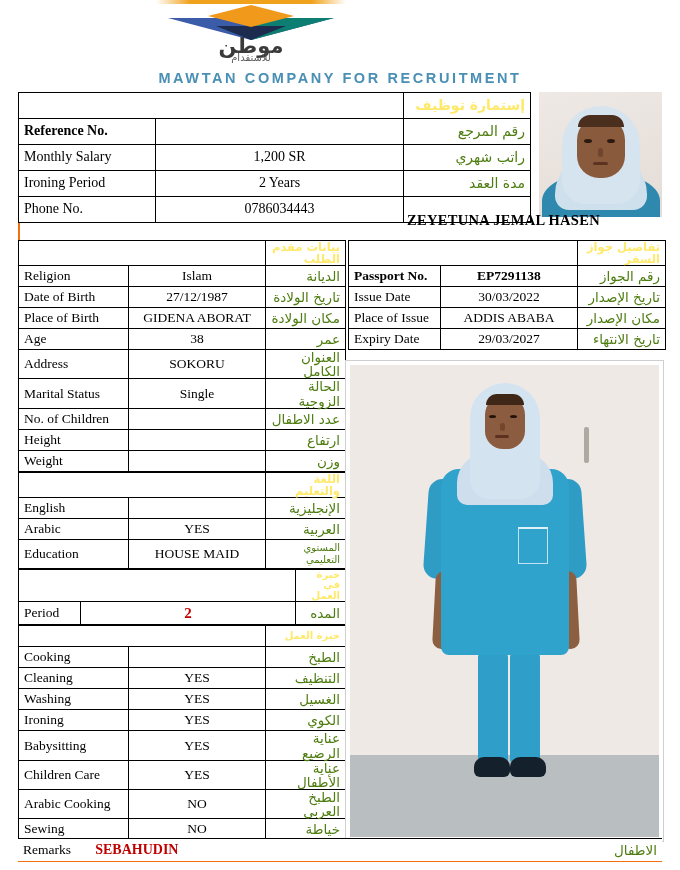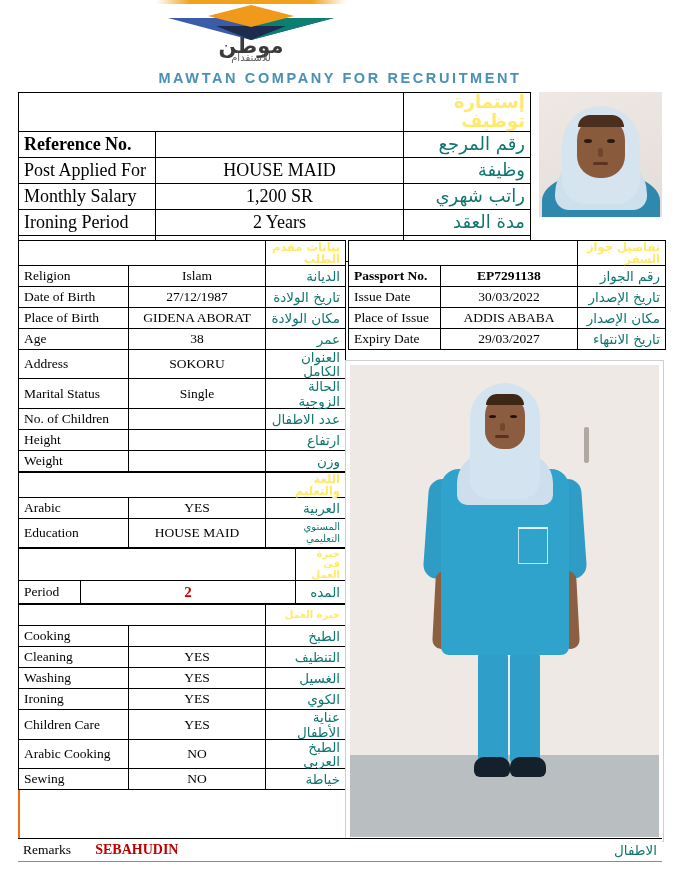--- a/index.html
+++ b/index.html
@@ -129,21 +129,21 @@
     height: 20px;
     vertical-align: middle;
     background: #fff;
   }
   td.lbl { font-family: "Liberation Serif", serif; text-align: left; white-space: nowrap; }
   td.val { text-align: center; font-family: "Liberation Serif", serif; }
   td.ar  {
     direction: rtl;
     font-family: "DejaVu Sans", sans-serif;
     font-size: 11px;
-    color: #0f766e;
+    color: #4d7c0f;
   }
   td.bold { font-weight: bold; }
   .red { color: #c00000; font-weight: bold; }
 
   
   .hdr td {
     background: #f47216;
     border: 1px solid #f47216;
     height: 20px;
     padding: 0 6px;
@@ -162,21 +162,21 @@
     direction: rtl;
     text-align: right;
   }
 
   
   .topblock {
     position: absolute;
     left: 0; top: 0;
     width: 512px;
   }
-  .topblock table.t td { height: 25px; font-size: 18px; margin-top: 23px; }
+  .topblock table.t td { height: 25px; font-size: 14px; margin-top: 23px; }
   .topblock .hdr td { height: 22px; }
 
   
   .appname {
     position: absolute;
     left: 327px; top: 120px;
     width: 317px;
     text-align: center;
     font-family: "Liberation Serif", serif;
     font-weight: bold;
@@ -297,25 +297,20 @@
         <tr class="hdr">
           <td colspan="2" class="en">Application for Employment</td>
           <td class="arx">إستمارة توظيف</td>
         </tr>
         <tr>
           <td class="lbl bold">Reference No.</td>
           <td class="val"></td>
           <td class="ar">رقم المرجع</td>
         </tr>
         <tr>
-          <td class="lbl">Post Applied For</td>
-          <td class="val">HOUSE MAID</td>
-          <td class="ar">وظيفة</td>
-        </tr>
-        <tr>
           <td class="lbl">Monthly Salary</td>
           <td class="val">1,200 SR</td>
           <td class="ar">راتب شهري</td>
         </tr>
         <tr>
           <td class="lbl">Ironing Period</td>
           <td class="val">2 Years</td>
           <td class="ar">مدة العقد</td>
         </tr>
         <tr>
@@ -333,20 +328,21 @@
     <div class="ph-scarf2"></div>
     <div class="ph-scarf"></div>
     <div class="ph-face"></div>
     <div class="ph-hairline"></div>
     <div class="ph-eye l"></div>
     <div class="ph-eye r"></div>
     <div class="ph-nose"></div>
     <div class="ph-mouth"></div>
   </div>
 
+  <div class="appname">ZEYETUNA JEMAL HASEN</div>
 
   <div style="position:absolute; left:0; top:148px; width:327px;">
     <table class="t">
       <colgroup>
           <col style="width:110px">
           <col style="width:137px">
           <col style="width:80px">
         </colgroup>
       <tbody>
         <tr class="hdr">
@@ -406,20 +402,25 @@
           <col style="width:110px">
           <col style="width:137px">
           <col style="width:80px">
         </colgroup>
       <tbody>
         <tr class="hdr">
           <td colspan="2" class="en" style="text-align:center">Languages &amp; Education</td>
           <td class="arx">اللغة والتعليم</td>
         </tr>
         <tr>
+          <td class="lbl">English</td>
+          <td class="val"></td>
+          <td class="ar">الإنجليزية</td>
+        </tr>
+        <tr>
           <td class="lbl">Arabic</td>
           <td class="val">YES</td>
           <td class="ar">العربية</td>
         </tr>
         <tr>
           <td class="lbl" style="height:28px">Education</td>
           <td class="val">HOUSE MAID</td>
           <td class="ar" style="font-size:10px;line-height:1.15">المستوي التعليمي</td>
         </tr>
       </tbody>
@@ -467,20 +468,25 @@
         </tr>
         <tr>
           <td class="lbl">Washing</td>
           <td class="val">YES</td>
           <td class="ar">الغسيل</td>
         </tr>
         <tr>
           <td class="lbl">Ironing</td>
           <td class="val">YES</td>
           <td class="ar">الكوي</td>
+        </tr>
+        <tr>
+          <td class="lbl">Babysitting</td>
+          <td class="val">YES</td>
+          <td class="ar">عناية الرضيع</td>
         </tr>
         <tr>
           <td class="lbl">Children Care</td>
           <td class="val">YES</td>
           <td class="ar">عناية الأطفال</td>
         </tr>
         <tr>
           <td class="lbl">Arabic Cooking</td>
           <td class="val">NO</td>
           <td class="ar">الطبخ العربي</td>

